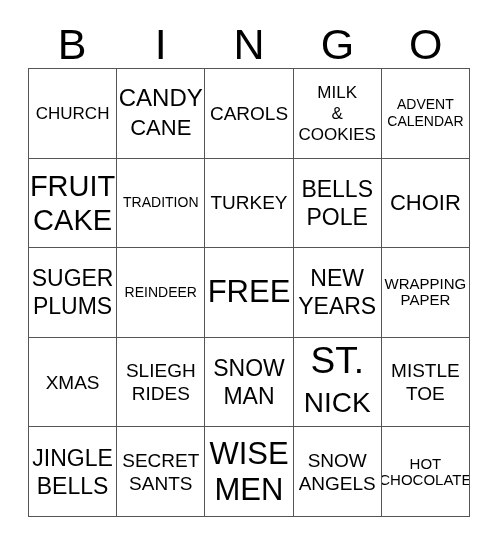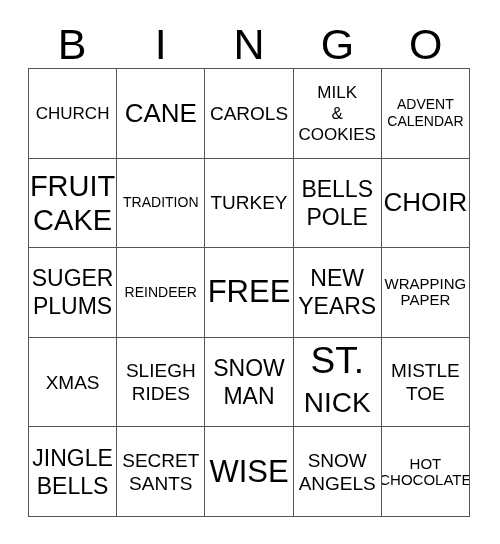--- a/index.html
+++ b/index.html
@@ -81,21 +81,21 @@
     color: #000000;
     font-weight: normal;
   }
 
   
   .fs-xs  { font-size: 15px; line-height: 16px; }
   .fs-sm  { font-size: 14px; line-height: 17px; }
   .fs-md  { font-size: 17px; line-height: 21px; }
   .fs-lg  { font-size: 19px; line-height: 23px; }
   .fs-xl  { font-size: 23px; line-height: 28px; }
-  .fs-2xl { font-size: 26px; line-height: 31px; }
+  .fs-2xl { font-size: 22px; line-height: 31px; }
   .fs-3xl { font-size: 29px; line-height: 34px; }
   .fs-4xl { font-size: 31px; line-height: 36px; }
   .fs-5xl { font-size: 37px; line-height: 42px; }
 </style>
 </head>
 <body>
 
 <div id="card">
 
   <div id="header">
@@ -104,20 +104,21 @@
       <div class="header-letter">N</div>
       <div class="header-letter">G</div>
       <div class="header-letter">O</div>
     </div>
 
   <div id="grid">
       <div class="cell">
         <span class="cell-line fs-md">CHURCH</span>
       </div>
       <div class="cell">
+        <span class="cell-line fs-2xl" style="font-size: 24px; line-height: 28.32px;">CANDY</span>
         <span class="cell-line fs-2xl">CANE</span>
       </div>
       <div class="cell">
         <span class="cell-line fs-lg">CAROLS</span>
       </div>
       <div class="cell">
         <span class="cell-line fs-md">MILK</span>
         <span class="cell-line fs-md">&amp;</span>
         <span class="cell-line fs-md">COOKIES</span>
       </div>
@@ -182,20 +183,21 @@
       <div class="cell">
         <span class="cell-line fs-xl">JINGLE</span>
         <span class="cell-line fs-xl">BELLS</span>
       </div>
       <div class="cell">
         <span class="cell-line fs-lg">SECRET</span>
         <span class="cell-line fs-lg">SANTS</span>
       </div>
       <div class="cell">
         <span class="cell-line fs-4xl">WISE</span>
+        <span class="cell-line fs-4xl">MEN</span>
       </div>
       <div class="cell">
         <span class="cell-line fs-lg">SNOW</span>
         <span class="cell-line fs-lg">ANGELS</span>
       </div>
       <div class="cell">
         <span class="cell-line fs-xs">HOT</span>
         <span class="cell-line fs-xs">CHOCOLATE</span>
       </div>
     </div>

